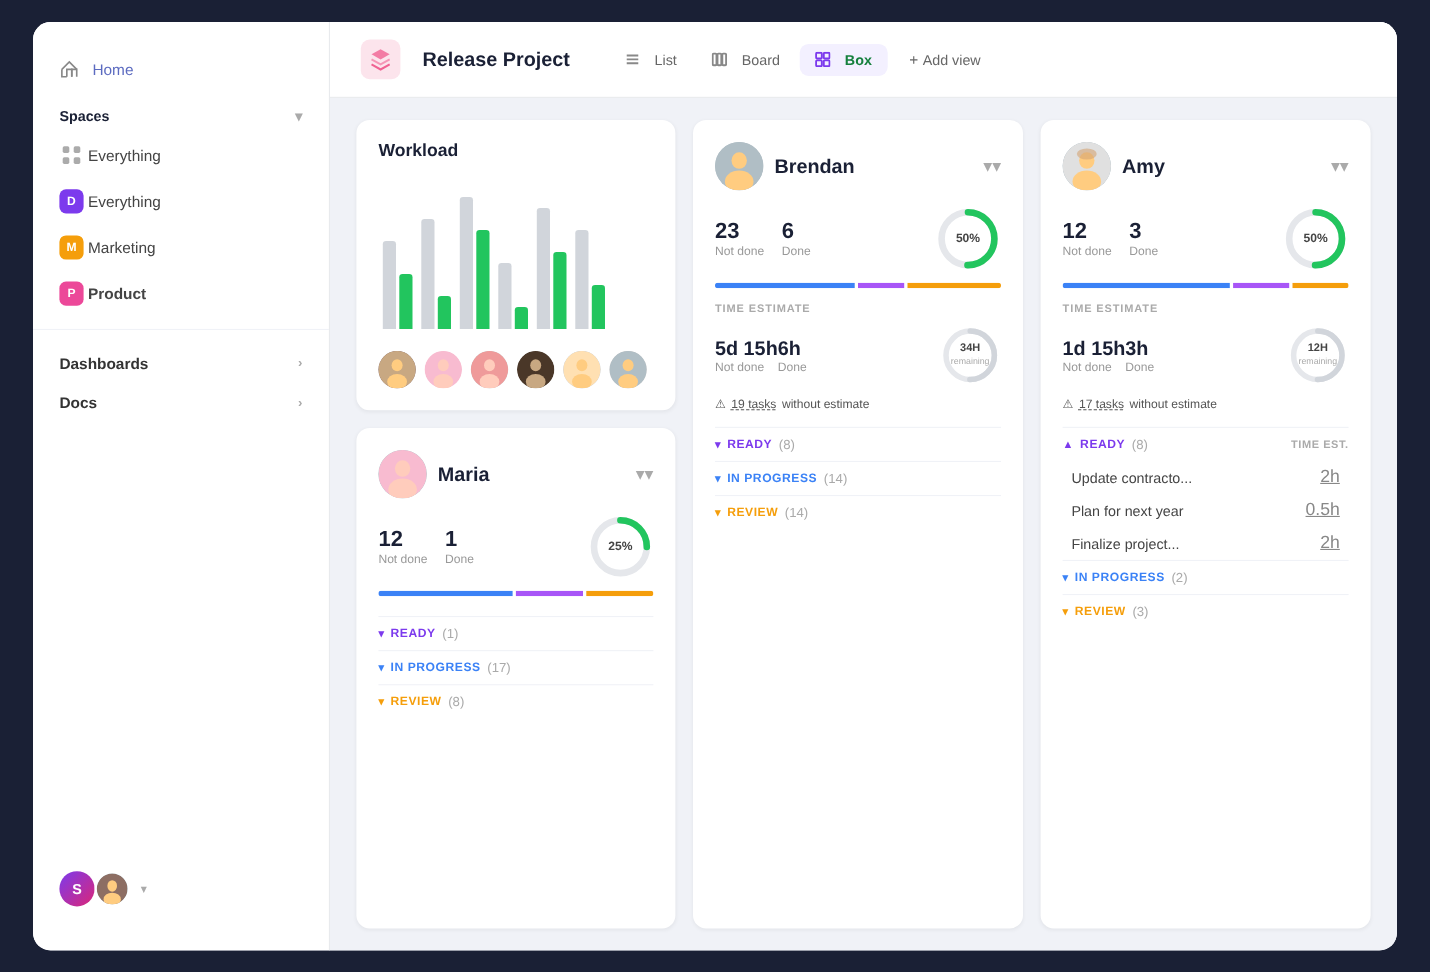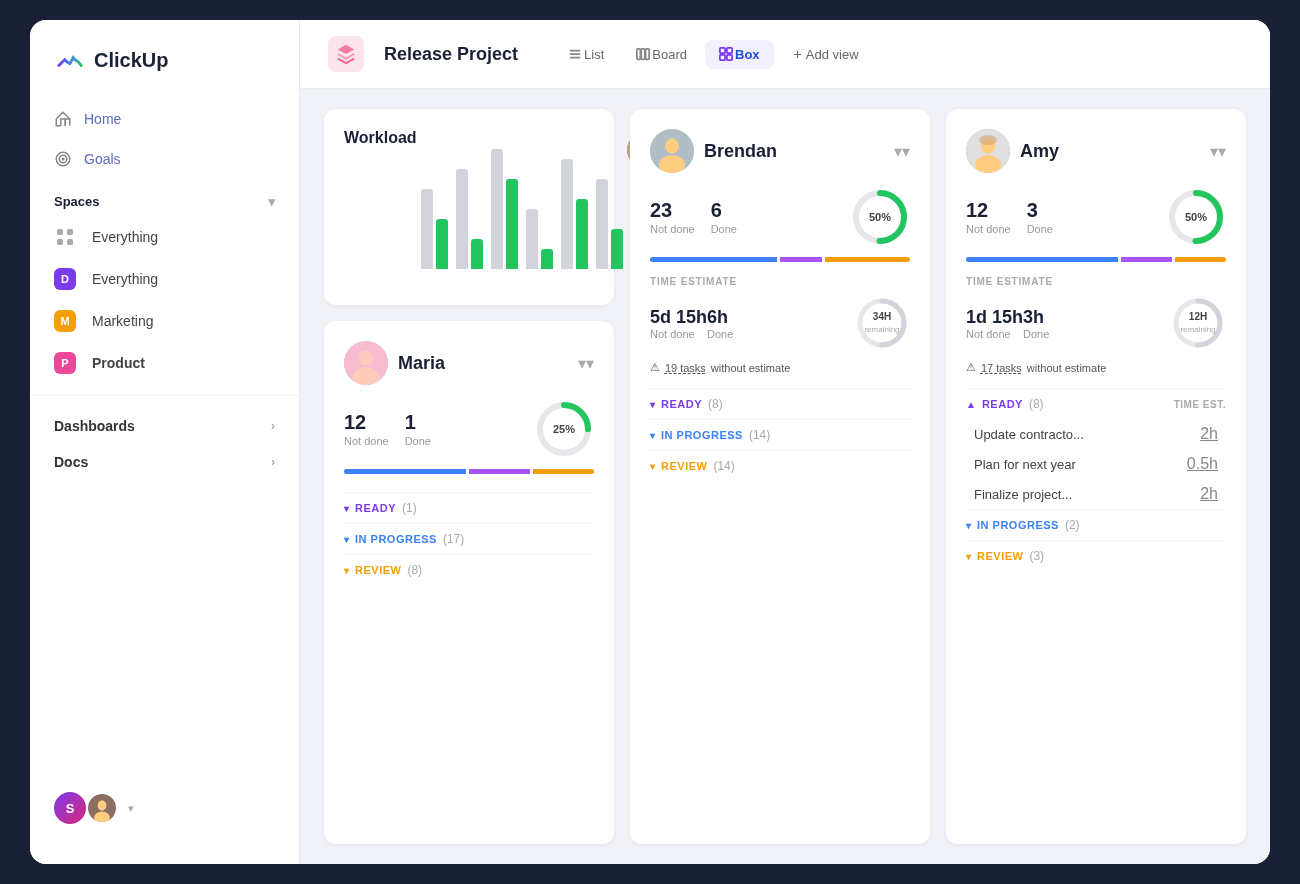--- a/index.html
+++ b/index.html
@@ -74,21 +74,21 @@
     }
     .space-items {
       display: flex;
       flex-direction: column;
       gap: 2px;
       padding: 0 12px;
     }
     .space-item {
       display: flex;
       align-items: center;
-      gap: 16px;
+      gap: 4px;
       padding: 9px 12px;
       border-radius: 8px;
       cursor: pointer;
       font-size: 14px;
       font-weight: 500;
       color: #444;
       transition: background 0.15s;
     }
     .space-item.active { font-weight: 700; }
     .space-avatar {
@@ -195,30 +195,30 @@
     }
     .top-views {
       display: flex;
       align-items: center;
       gap: 4px;
       margin-left: 8px;
     }
     .view-btn {
       display: flex;
       align-items: center;
-      gap: 2px;
+      gap: 13px;
       padding: 7px 14px;
       border-radius: 8px;
       font-size: 13px;
       font-weight: 500;
       color: #666;
       cursor: pointer;
       transition: background 0.15s;
     }
-    .view-btn.active { color: #1d4ed8; font-weight: 600; background: #f3f0ff; }
+    .view-btn.active { color: #15803d; font-weight: 600; background: #f3f0ff; }
     .add-view-btn {
       display: flex;
       align-items: center;
       gap: 4px;
       padding: 7px 12px;
       border-radius: 8px;
       font-size: 13px;
       color: #666;
       cursor: pointer;
       margin-left: 4px;
@@ -245,21 +245,22 @@
       font-weight: 700;
       color: #1a2035;
       margin-bottom: 12px;
     }
 
     
     .workload-card {
       width: 290px;
       flex-shrink: 0;
       display: flex;
-      flex-direction: row;
+      flex-direction: column;
+      justify-content: center;
     }
     .workload-chart {
       display: flex;
       align-items: flex-end;
       gap: 8px;
       height: 140px;
       margin-bottom: 16px;
       padding: 0 4px;
     }
     .bar-group {
@@ -448,52 +449,29 @@
 
     
     .donut-svg { transform: rotate(-90deg); }
   </style>
 </head>
 <body>
 
 <div class="app-container">
 
   <div class="sidebar">
-    <div class="logo-area">
-
-      <svg class="logo-icon" viewBox="0 0 40 40" fill="none">
-        <path d="M6 28l7-8c1.5 2 3 3.5 5 4.5L22 16l4 8c2-1.5 3.5-3 4.5-5L34 28" stroke="none"></path>
-        <path d="M6 27L13.5 19.5Q16 23 20 24.5L24 17Q27 21 30.5 22.5L34 27" stroke="url(#lg1)" stroke-width="3.5" stroke-linecap="round" fill="none"></path>
-        <defs>
-          <linearGradient id="lg1" x1="6" y1="27" x2="34" y2="27" gradientUnits="userSpaceOnUse">
-            <stop offset="0%" stop-color="#7c3aed"></stop>
-            <stop offset="50%" stop-color="#3b82f6"></stop>
-            <stop offset="100%" stop-color="#22c55e"></stop>
-          </linearGradient>
-        </defs>
-      </svg>
-      <span class="logo-text">ClickUp</span>
-    </div>
 
     <div class="nav-items">
       <div class="nav-item">
         <svg width="18" height="18" viewBox="0 0 24 24" fill="none" stroke="#888" stroke-width="2">
             <path d="M3 12L12 3l9 9"></path>
             <path d="M9 21V12h6v9"></path>
             <path d="M3 12v9h6M15 21v-9h6v9"></path>
           </svg>
         <span>Home</span>
-      </div>
-      <div class="nav-item">
-        <svg width="18" height="18" viewBox="0 0 24 24" fill="none" stroke="#888" stroke-width="2">
-            <circle cx="12" cy="12" r="9"></circle>
-            <circle cx="12" cy="12" r="5"></circle>
-            <circle cx="12" cy="12" r="1" fill="#888"></circle>
-          </svg>
-        <span>Goals</span>
       </div>
     </div>
 
     <div class="spaces-header">
       <span>Spaces</span>
       <span style="color:#aaa;font-size:13px;cursor:pointer;">▾</span>
     </div>
 
     <div class="space-items">
       <div class="space-item">

